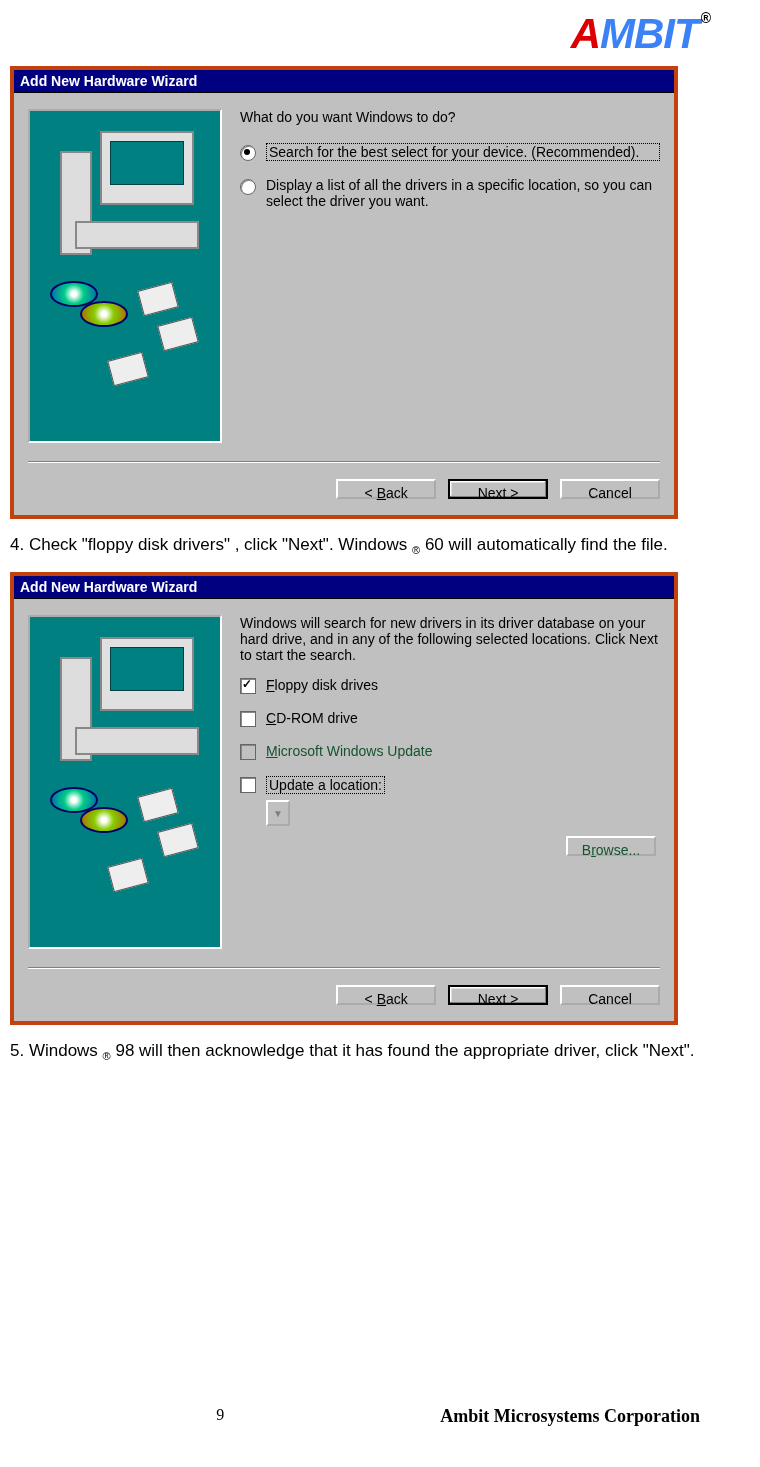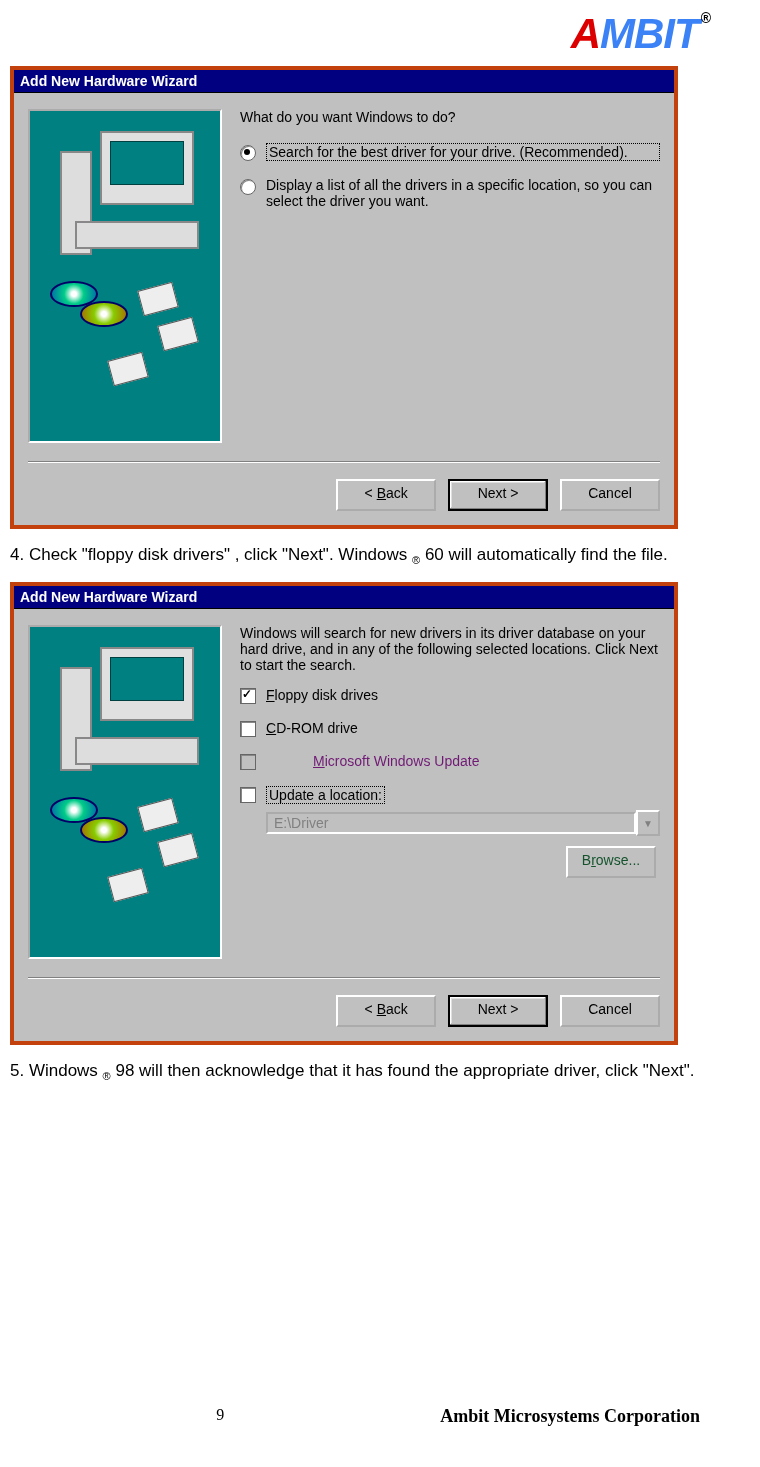--- a/index.html
+++ b/index.html
@@ -107,34 +107,34 @@
   .radio-label { flex:1; }
   .radio-label.focused {
     border:1px dotted #000; padding:0 2px; display:inline-block;
   }
   .checkbox {
     width:14px; height:14px; background:#fff; border:1px solid #666; margin-right:10px; margin-top:1px;
     box-shadow: inset 1px 1px 0 #888; position:relative; flex-shrink:0; font-size:12px; line-height:12px; text-align:center;
   }
   .checkbox.checked::after{ content:"✓"; position:absolute; left:1px; top:-1px; font-weight:bold; color:#000;}
   .checkbox.disabled{ background:#c0c0c0; }
-  .check-label.disabled{ color:#701a75;margin-left:47px; }
+  .check-label.disabled{ color:#14532d; }
   .check-label.focused { border:1px dotted #000; padding:0 2px; display:inline-block; }
   .path-row { margin: 6px 0 10px 26px; display:flex; align-items:center;}
   .path-input {
     flex:1; height:22px; background:#c0c0c0; border:2px inset #fff; color:#808080;
     padding:2px 6px; font-family:inherit; font-size:14px; box-sizing:border-box;
   }
   .dropdown-btn {
     width:20px; height:22px; border:2px outset #fff; background:#c0c0c0; margin-left:0;
     display:flex; align-items:center; justify-content:center; font-size:10px; color:#808080;
   }
   .browse-row { text-align:right; margin-right:4px;}
   .btn {
-    display:inline-block; min-width:100px; height:32px; line-height:24px; text-align:center;
+    display:inline-block; min-width:100px; height:20px; line-height:24px; text-align:center;
     background:#c0c0c0; border:2px outset #fff; font-family:inherit; font-size:14px;
     padding:0 10px; box-sizing:border-box; cursor:pointer;
   }
   .btn.default { border:2px solid #000; box-shadow: inset -1px -1px 0 #808080, inset 1px 1px 0 #fff, inset -2px -2px 0 #c0c0c0, inset 2px 2px 0 #dfdfdf; }
   .btn.disabled { color:#14532d; cursor:default;}
   .hr {
     border-top:1px solid #808080; border-bottom:1px solid #fff; margin: 6px 14px;
   }
   .button-row {
     text-align:right; padding: 10px 14px 14px 14px;
@@ -179,21 +179,21 @@
         <div class="disc d1"></div>
         <div class="disc d2"></div>
         <div class="floppy f1"></div>
         <div class="floppy f2"></div>
         <div class="floppy f3"></div>
       </div>
       <div class="content">
         <div class="prompt">What do you want Windows to do?</div>
         <div class="radio-row">
           <div class="radio selected"></div>
-          <span class="radio-label focused">Search for the best driver for your drive. (Recommended).</span>
+          <span class="radio-label focused">Search for the best select for your device. (Recommended).</span>
         </div>
         <div class="radio-row">
           <div class="radio"></div>
           <span class="radio-label">Display a list of all the drivers in a specific location, so you can select the driver you want.</span>
         </div>
       </div>
     </div>
     <div class="hr"></div>
     <div class="button-row">
       <span class="btn">&lt; <span class="u">B</span>ack</span>
@@ -234,21 +234,20 @@
         </div>
         <div class="check-row">
           <div class="checkbox disabled"></div>
           <span class="check-label disabled"><span class="u">M</span>icrosoft Windows Update</span>
         </div>
         <div class="check-row" style="margin-bottom:6px;">
           <div class="checkbox"></div>
           <span class="check-label focused">Update a location:</span>
         </div>
         <div class="path-row">
-          <input class="path-input" disabled="" value="E:\Driver" style="">
           <div class="dropdown-btn">▼</div>
         </div>
         <div class="browse-row">
           <span class="btn disabled" style="min-width:90px;">B<span class="u">r</span>owse...</span>
         </div>
       </div>
     </div>
     <div class="hr"></div>
     <div class="button-row">
       <span class="btn">&lt; <span class="u">B</span>ack</span>

